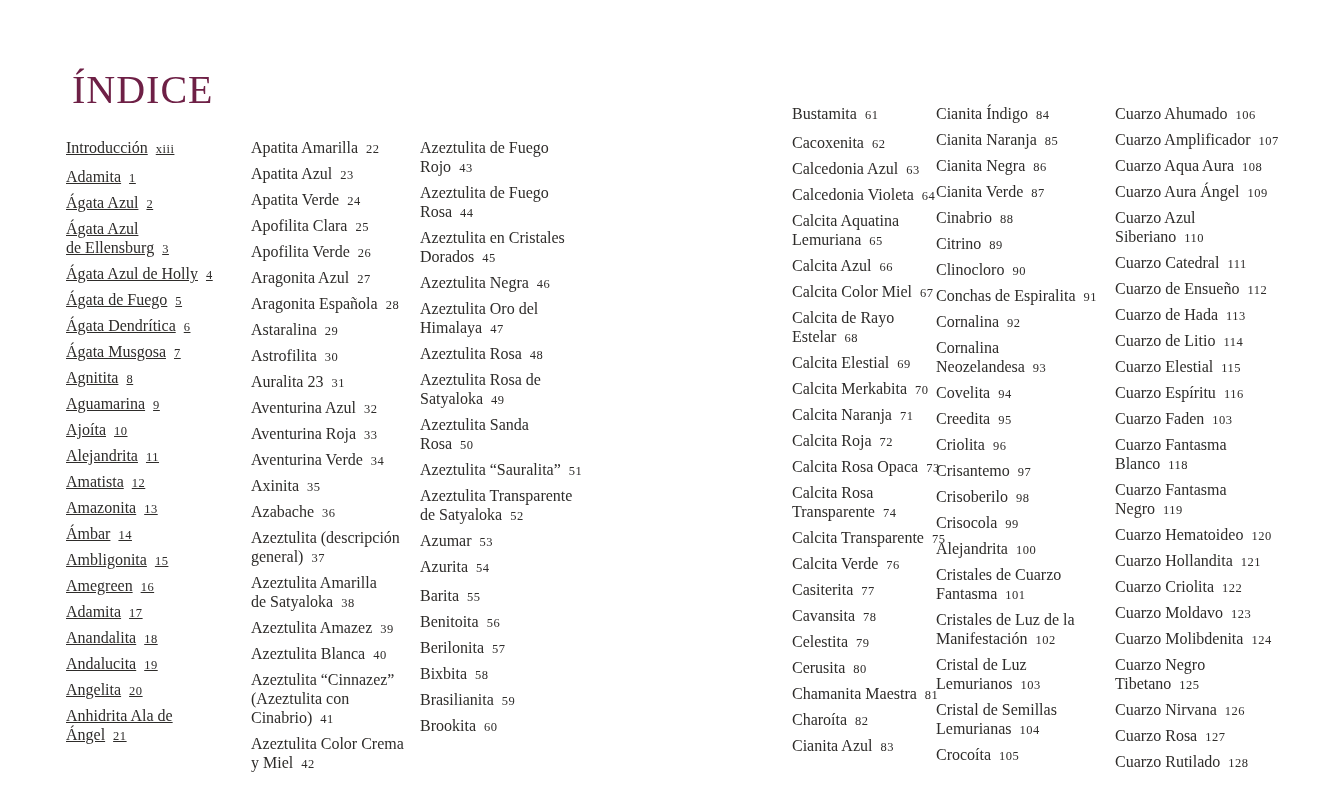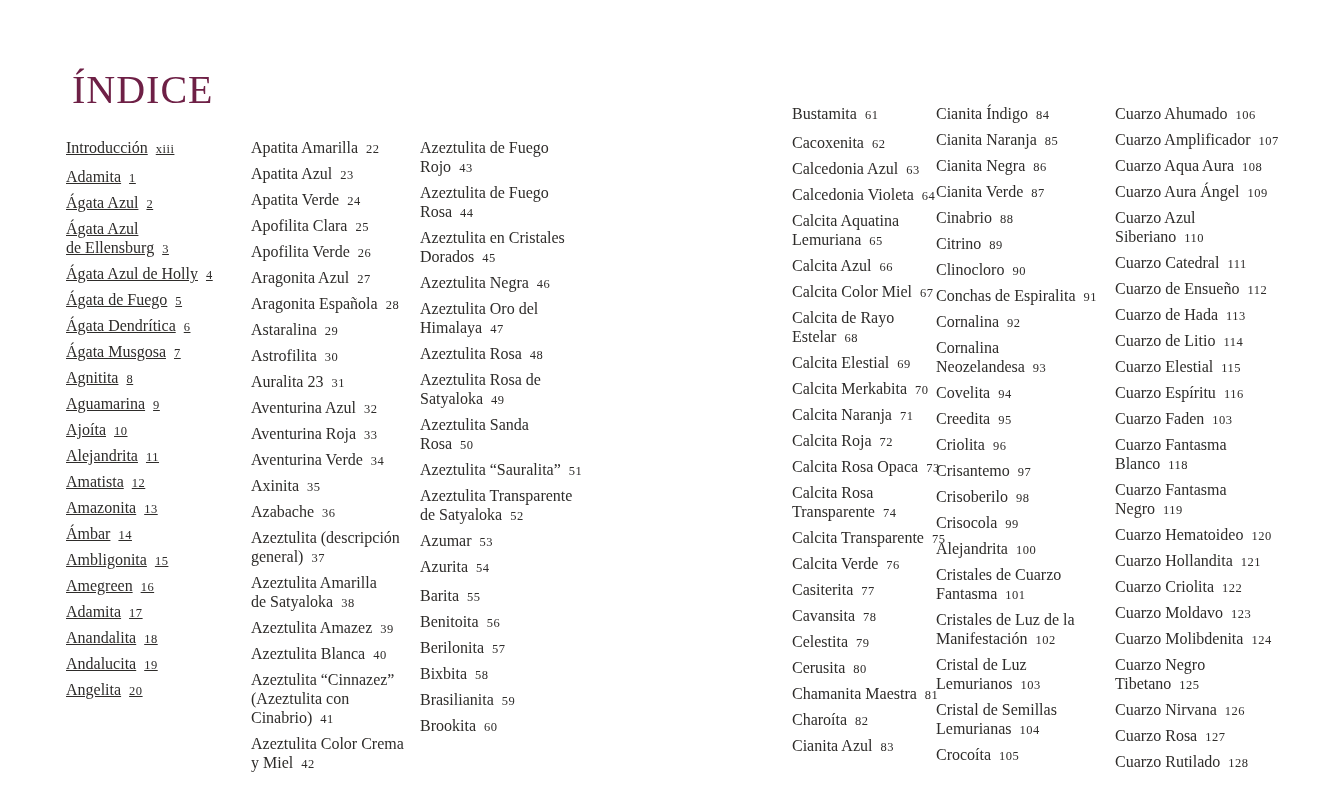--- a/index.html
+++ b/index.html
@@ -109,20 +109,24 @@
       </div>
       <div class="entry">
         <div class="line"><span class="term">Anandalita</span><span class="pagenum">18</span></div>
       </div>
       <div class="entry">
         <div class="line"><span class="term">Andalucita</span><span class="pagenum">19</span></div>
       </div>
       <div class="entry">
         <div class="line"><span class="term">Angelita</span><span class="pagenum">20</span></div>
       </div>
+      <div class="entry">
+        <div class="line"><span class="term">Anhidrita Ala de</span></div>
+        <div class="line"><span class="term">Ángel</span><span class="pagenum">21</span></div>
+      </div>
     </div>
   <div class="col" style="left:243px; top:138px;margin-left:8px;">
       <div class="entry">
         <div class="line"><span class="term">Apatita Amarilla</span><span class="pagenum">22</span></div>
       </div>
       <div class="entry">
         <div class="line"><span class="term">Apatita Azul</span><span class="pagenum">23</span></div>
       </div>
       <div class="entry">
         <div class="line"><span class="term">Apatita Verde</span><span class="pagenum">24</span></div>

